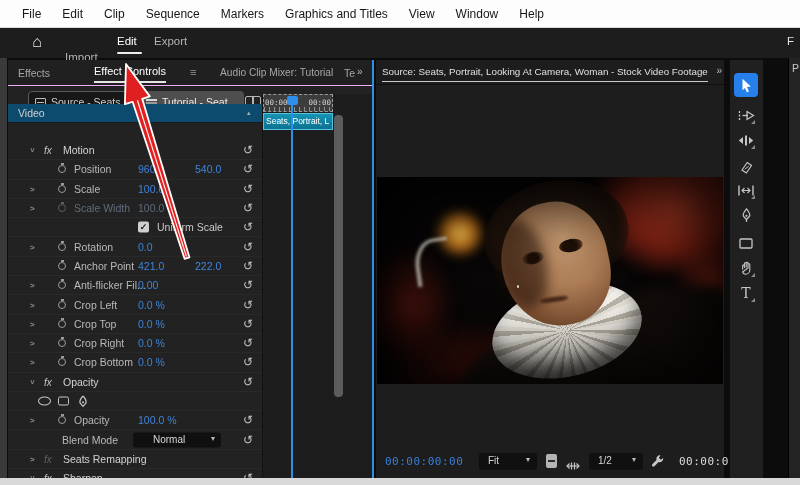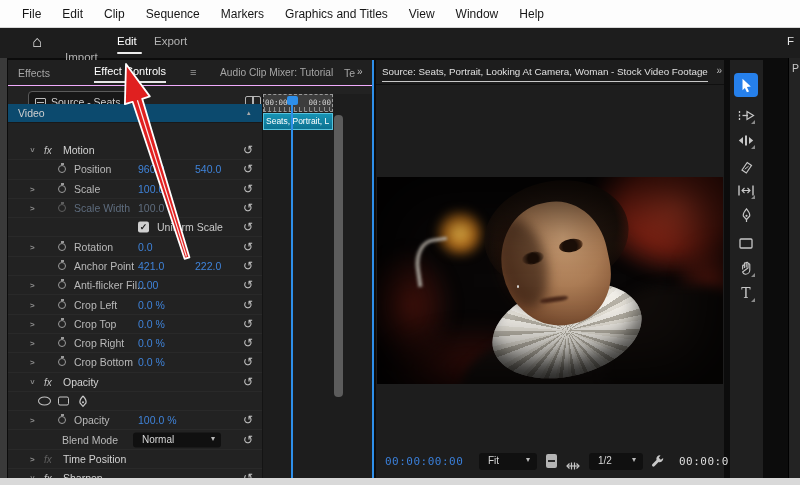--- a/index.html
+++ b/index.html
@@ -68,21 +68,21 @@
   .lbl{left:66px;font-size:10.5px;color:#b9b9b9;white-space:nowrap;}
   .val{font-size:10.5px;color:#3f83d9;white-space:nowrap;}
   .val.v0{left:130px;}.val.v1{left:187px;}
   .ec-row.dim .lbl,.ec-row.dim .val{color:#5e6c7e;}
   .ec-row.dim .sw{opacity:.5;}
   .cb{left:130px;width:11px;height:11px;background:#cfcfcf;border-radius:2px;color:#1a1a1a;
       font-size:9px;line-height:11px;text-align:center;font-weight:700;}
   .cblbl{left:149px;font-size:10.5px;color:#c9c9c9;white-space:nowrap;}
   .blendlbl{left:54px;font-size:10.5px;color:#b9b9b9;}
   .dd-blend{left:125px;width:88px;height:15px;background:#101010;border-radius:3px;}
-  .dd-blend .dd-txt{position:absolute;left:9px;top:1px;font-size:10px;color:#d8d8d8;}
+  .dd-blend .dd-txt{position:absolute;left:20px;top:1px;font-size:10px;color:#d8d8d8;}
   .dd-blend .dd-caret{position:absolute;right:6px;top:1px;font-size:8px;color:#bbbbbb;}
   .reset{left:235px;font-size:12px;color:#c2c2c2;line-height:12px;}
   .m-ellipse{left:30px;width:13px;height:9px;border:1.4px solid #c4c4c4;border-radius:50%;}
   .m-rect{left:50px;width:11px;height:9px;border:1.4px solid #c4c4c4;border-radius:2px;}
   .m-pen{left:69px;width:12px;height:13px;}
 
   
   .ec-timeline{position:absolute;left:254px;top:34px;width:110px;height:384px;background:#1d1d1d;border-left:1px solid #141414;}
   .tl-ruler{position:absolute;left:0;top:0;width:70px;height:18px;background:#3d3d3d;border:1px dashed #9a9a9a;}
   .tl-ruler::after{content:'';position:absolute;left:0;bottom:0;width:100%;height:4px;
@@ -192,20 +192,24 @@
       <span class="panel-menu-icon">≡</span>
       <span class="ec-tab ec-tab-audio">Audio Clip Mixer: Tutorial</span>
       <span class="ec-tab ec-tab-te">Te</span>
       <span class="overflow-chev">»</span>
     </div>
 
     <div class="clip-btn btn-source">
       <span class="ic-clip"></span>
       <span>Source - Seats...</span>
     </div>
+    <div class="clip-btn btn-seq">
+      <span class="ic-seq"></span>
+      <span>Tutorial - Seat...</span>
+    </div>
     <div class="split-icon"></div>
 
     <div class="video-header">
       <span class="vh-lbl">Video</span>
       <span class="vh-collapse">▴</span>
     </div>
 
     <div class="ec-rows">
         <div class="ec-row">
           <span class="twirl down">&gt;</span>
@@ -313,21 +317,21 @@
           <span class="blendlbl">Blend Mode</span>
           <span class="dd-blend">
             <span class="dd-txt">Normal</span>
             <span class="dd-caret">▾</span>
           </span>
           <span class="reset">↺</span>
         </div>
         <div class="ec-row">
           <span class="twirl">&gt;</span>
           <span class="fxi dimfx">fx</span>
-          <span class="lblfx">Time Position</span>
+          <span class="lblfx">Seats Remapping</span>
         </div>
         <div class="ec-row">
           <span class="twirl down">&gt;</span>
           <span class="fxi">fx</span>
           <span class="lblfx">Sharpen</span>
           <span class="reset">↺</span>
         </div>
       </div>
 
     <div class="ec-timeline">

